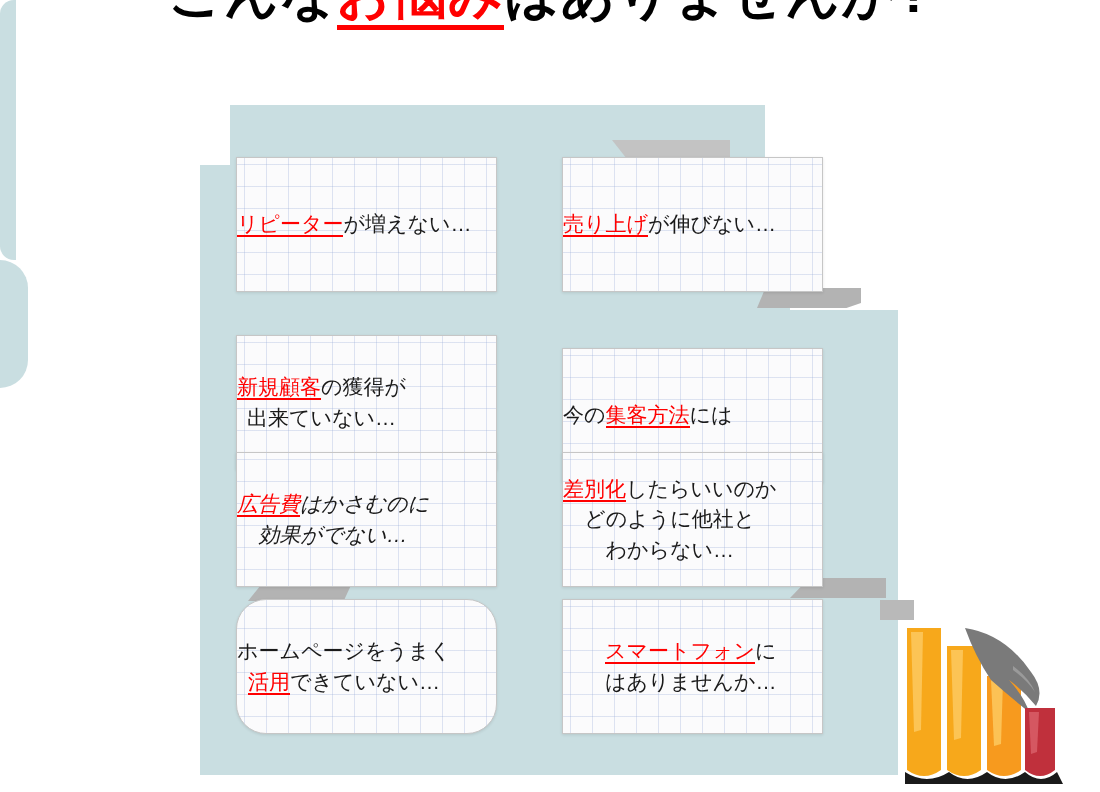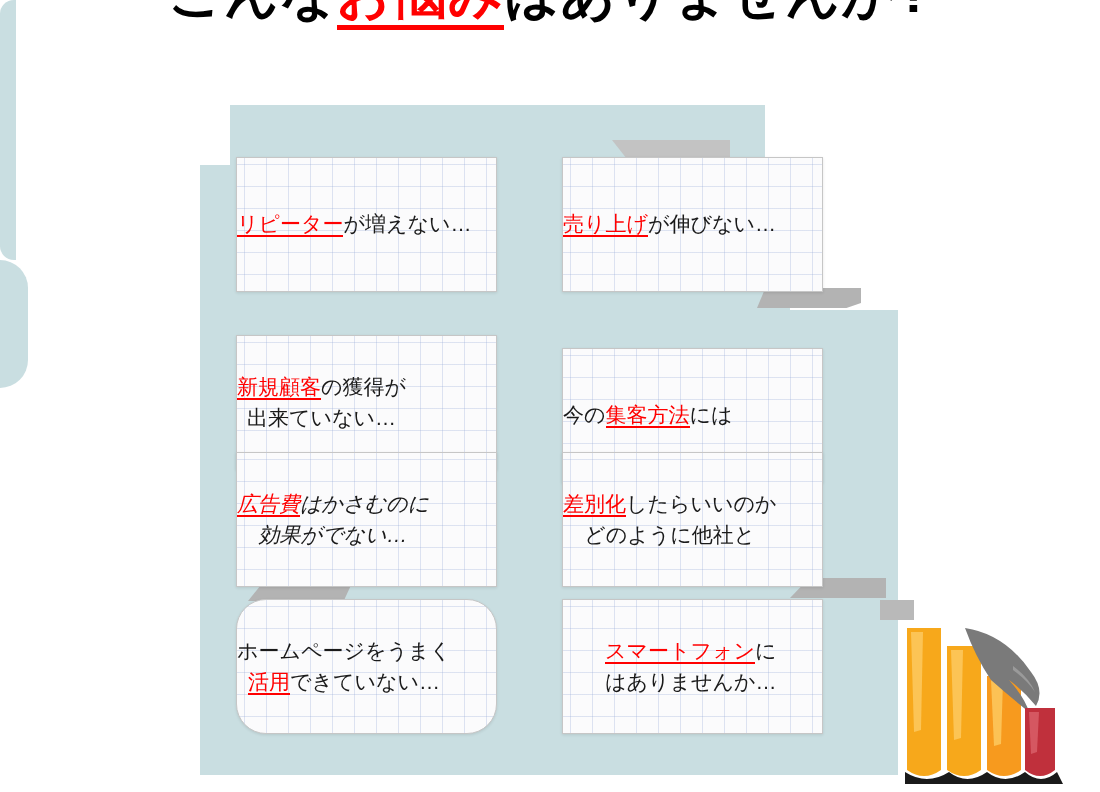--- a/index.html
+++ b/index.html
@@ -166,20 +166,21 @@
 <div class="card c-2-0">
     <div class="card-text">
       <div><span class="hl">広告費</span><span>はかさむのに</span></div>
       <div><span>効果がでない…</span></div>
     </div>
   </div>
 <div class="card c-2-1">
     <div class="card-text">
       <div><span class="hl">差別化</span><span>したらいいのか</span></div>
       <div><span>どのように他社と</span></div>
+      <div><span>わからない…</span></div>
     </div>
   </div>
 <div class="card c-3-0">
     <div class="card-text">
       <div><span>ホームページをうまく</span></div>
       <div><span class="hl">活用</span><span>できていない…</span></div>
     </div>
   </div>
 <div class="card c-3-1">
     <div class="card-text">

